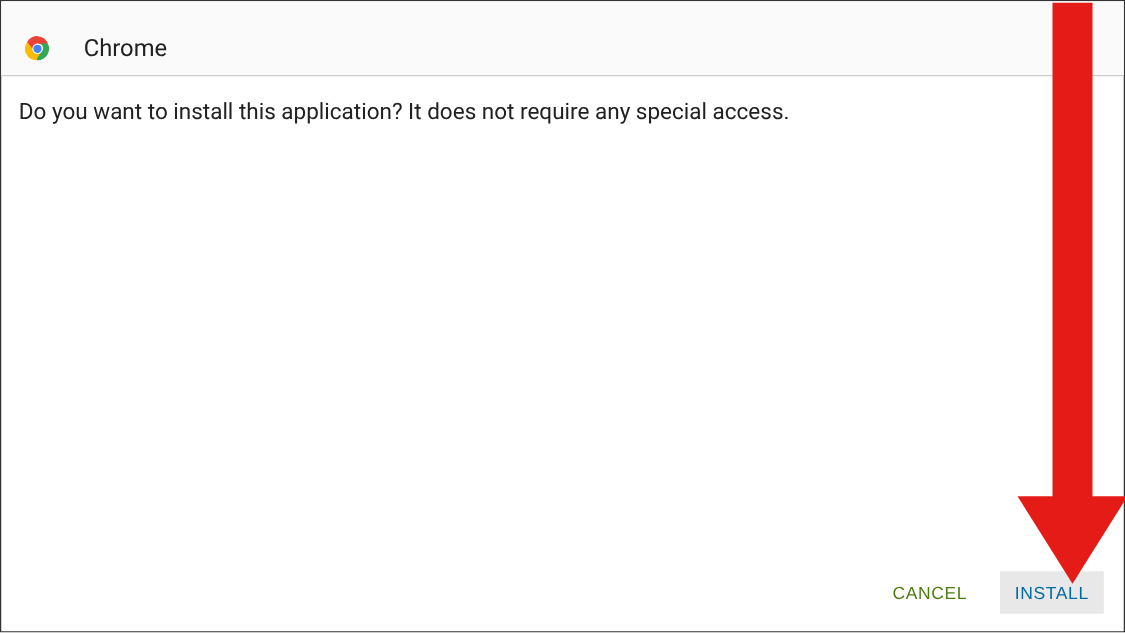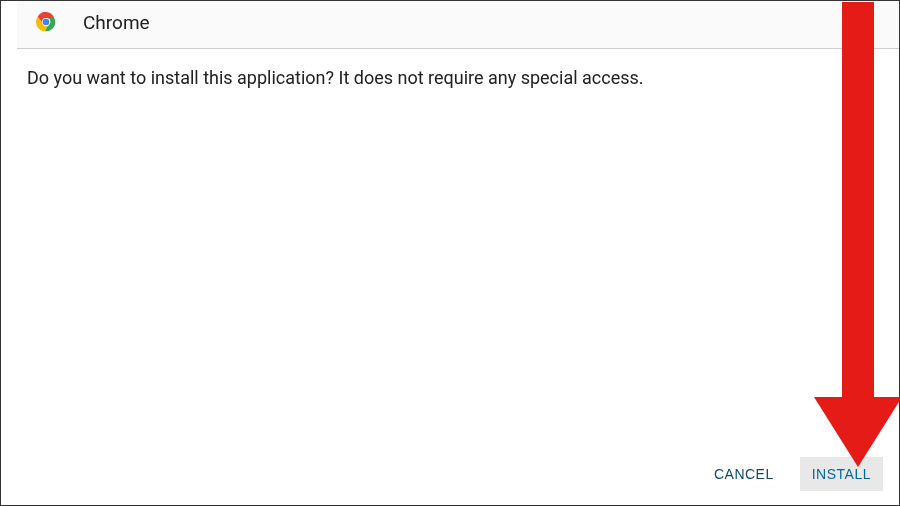--- a/index.html
+++ b/index.html
@@ -17,40 +17,39 @@
     }
     .container {
       width: 100%;
       height: 100%;
       border: 1px solid #333;
       display: flex;
       flex-direction: column;
     }
     .header {
       display: flex;
-      align-items: flex-start;
+      align-items: flex-end;
       padding: 10px 18px;
       border-bottom: 1px solid #ccc;
       background: #fafafa;
-      height: 48px;
-      margin-left: 16px;
+      height: 60px;
     }
     .chrome-icon {
       width: 22px;
       height: 22px;
       margin-right: 26px;
     }
     .app-name {
       font-size: 19px;
       color: #212121;
       font-weight: 400;
     }
     .content {
       flex: 1;
-      padding: 16px 26px;
+      padding: 16px 14px;
     }
     .prompt-text {
       font-size: 18px;
       color: #212121;
       line-height: 1.4;
     }
     .footer {
       display: flex;
       justify-content: flex-end;
       align-items: center;
@@ -58,21 +57,21 @@
       gap: 14px;
     }
     .btn {
       font-size: 14px;
       font-weight: 500;
       letter-spacing: 0.5px;
       padding: 9px 12px;
       border: none;
       background: transparent;
       cursor: pointer;
-      color: #0c4a6e;
+      color: #4d7c0f;
       text-transform: uppercase;
     }
     .btn-install {
       background: #e8e8e8;
       color: #0369a1;
     }
     .arrow-annotation {
       position: absolute;
       top: 2px;
       left: 800px;

